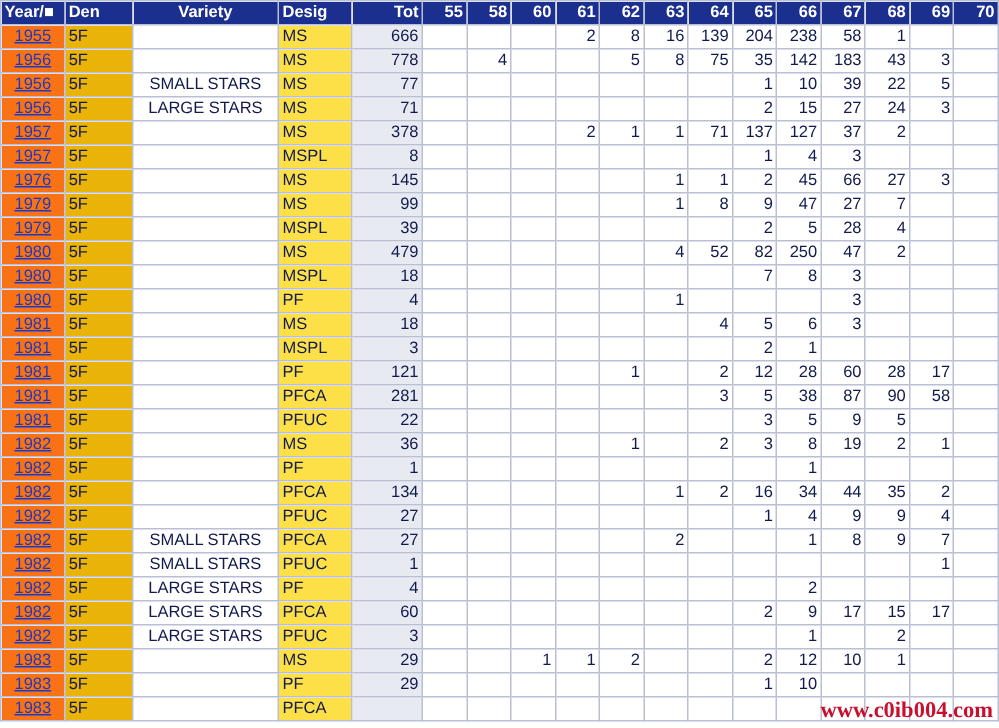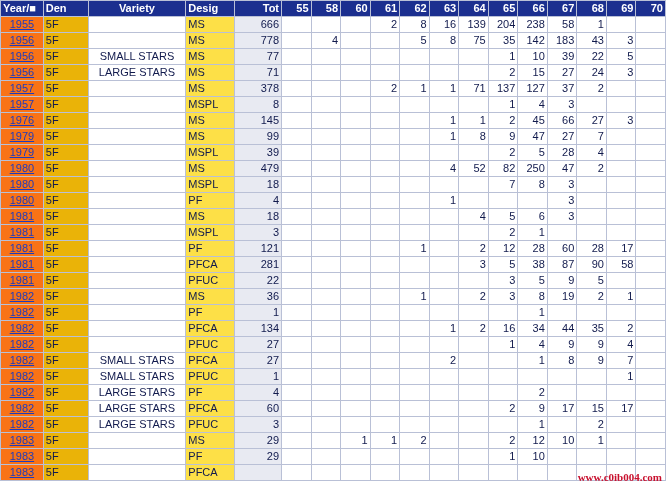--- a/index.html
+++ b/index.html
@@ -52,21 +52,21 @@
   td.den{background:#eab308;color:#111a4d;text-align:left;}
   td.variety{background:#ffffff;color:#111a4d;text-align:center;}
   td.desig{background:#fde047;color:#111a4d;text-align:left;}
   td.tot{background:#e8eaf2;color:#111a4d;text-align:right;padding-right:4px;}
   td.g{background:#ffffff;color:#111a4d;text-align:right;padding-right:3px;}
   .watermark{
     position:absolute;
     right:4px;
     bottom:2px;
     color:#c8102e;
-    font-size:11px;
+    font-size:15px;
     font-weight:bold;
     font-family:"Liberation Serif", serif;
     letter-spacing:0px;
   }
 </style>
 </head>
 <body>
 
 <div id="wrap">
   <table class="grid">

